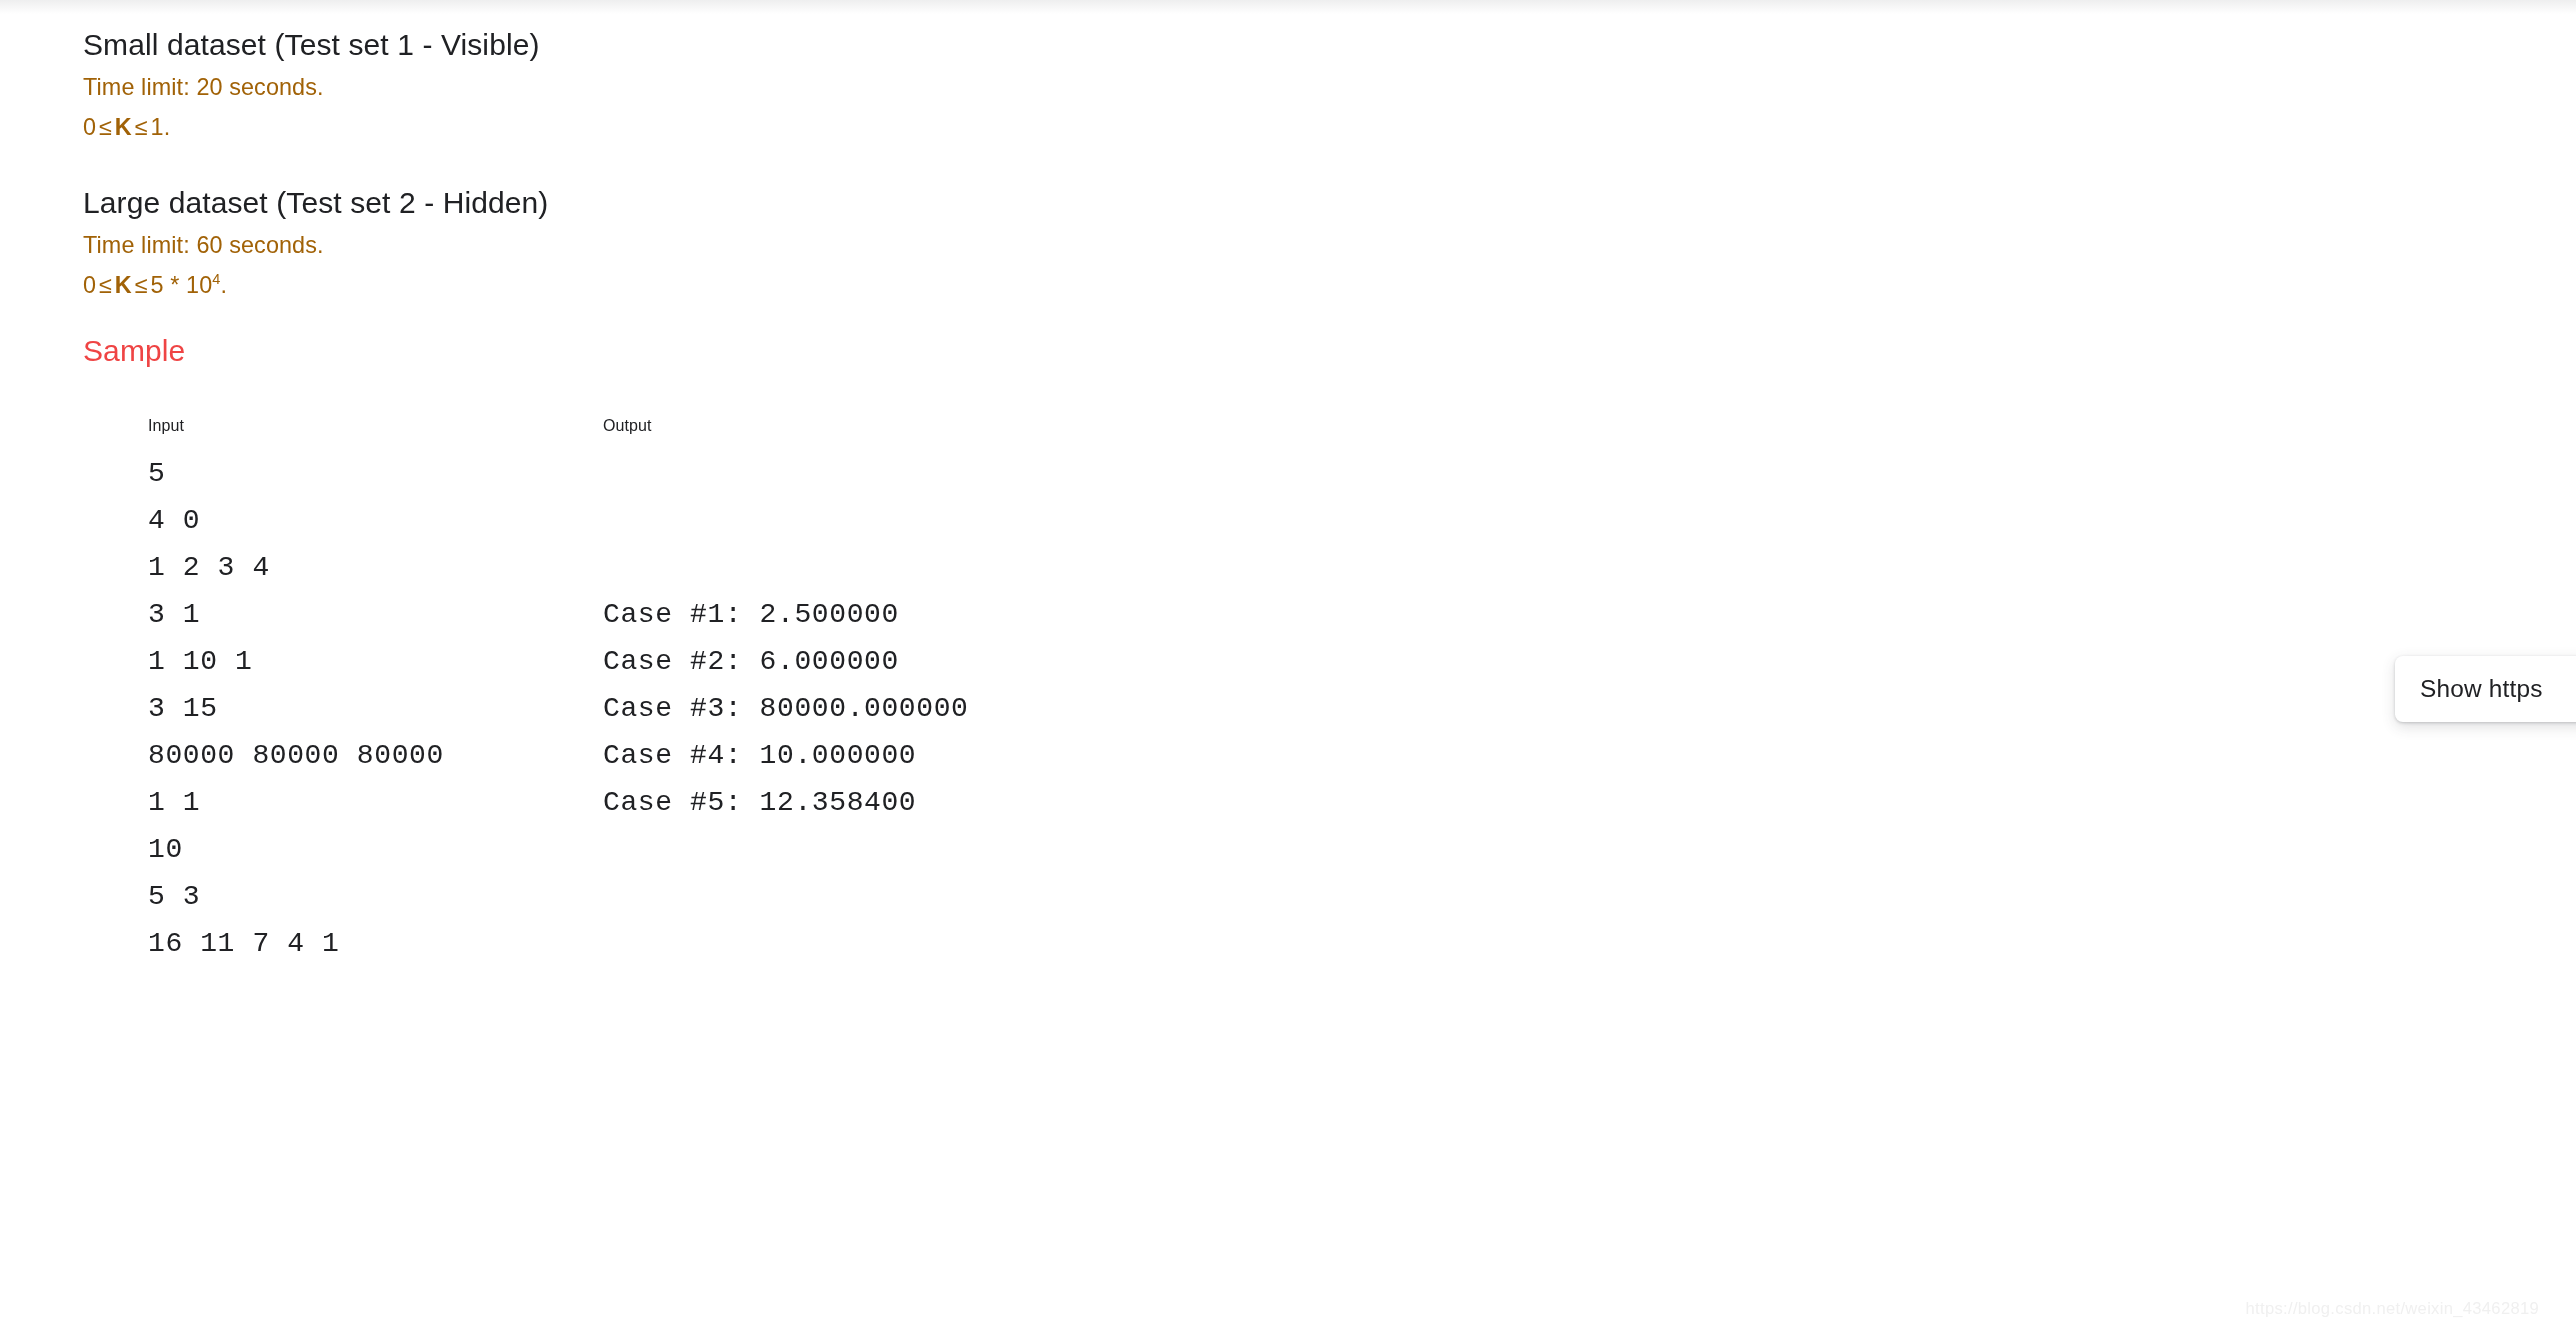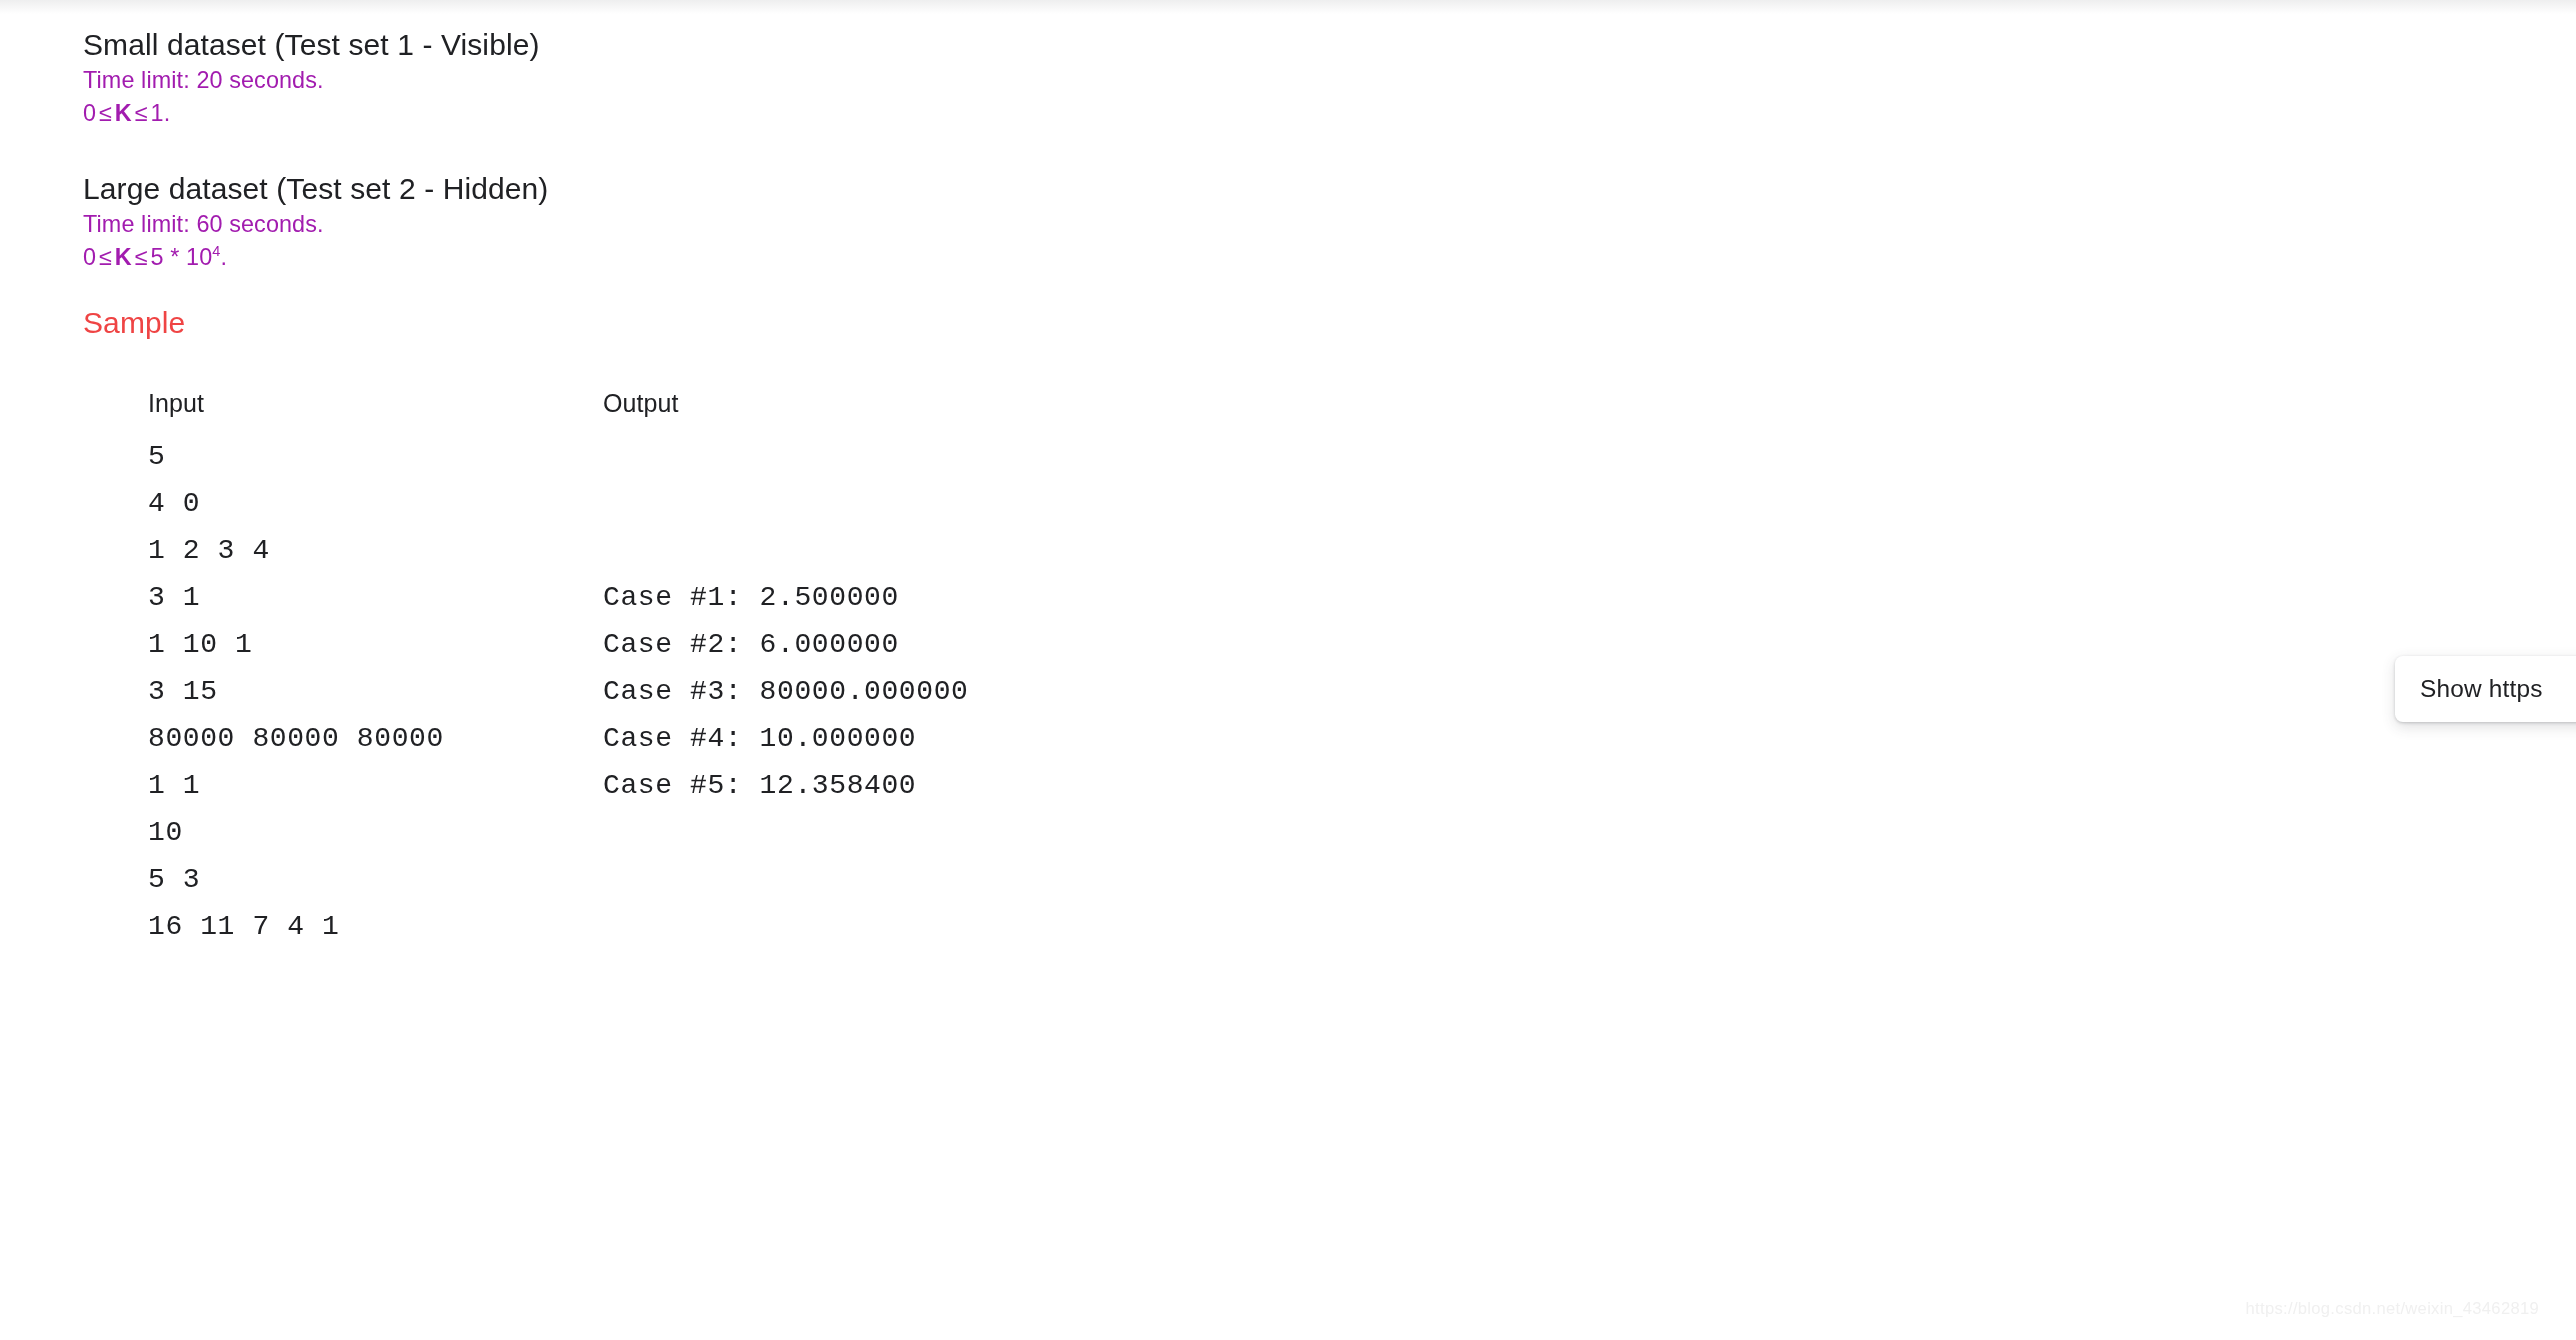--- a/index.html
+++ b/index.html
@@ -41,22 +41,22 @@
     line-height: 39px;
     color: #202124;
     margin: 0 0 0 83px;
     letter-spacing: 0.1px;
   }
 
   .body-line {
     font-size: 23.4px;
     font-weight: 400;
     line-height: 33px;
-    color: #a21caf;
-    margin: 0 0 0 83px;
+    color: #a16207;
+    margin: 7px 0 0 83px;
     letter-spacing: 0.1px;
   }
 
   .spacer-lg { height: 39px; }
   .spacer-md { height: 29px; }
 
   .var {
     font-weight: 700;
   }
   .le {
@@ -80,21 +80,21 @@
 
   
   .io-table {
     margin-top: 47px;
     margin-left: 83px;
     border-collapse: collapse;
     table-layout: fixed;
   }
   .io-table th {
     text-align: left;
-    font-size: 25px;
+    font-size: 16px;
     font-weight: 400;
     color: #202124;
     padding: 0 0 0 65px;
     vertical-align: top;
     letter-spacing: 0.1px;
   }
   .io-table th.col-input { width: 390px; }
   .io-table th.col-output { width: 878px; }
 
   .io-table td {

